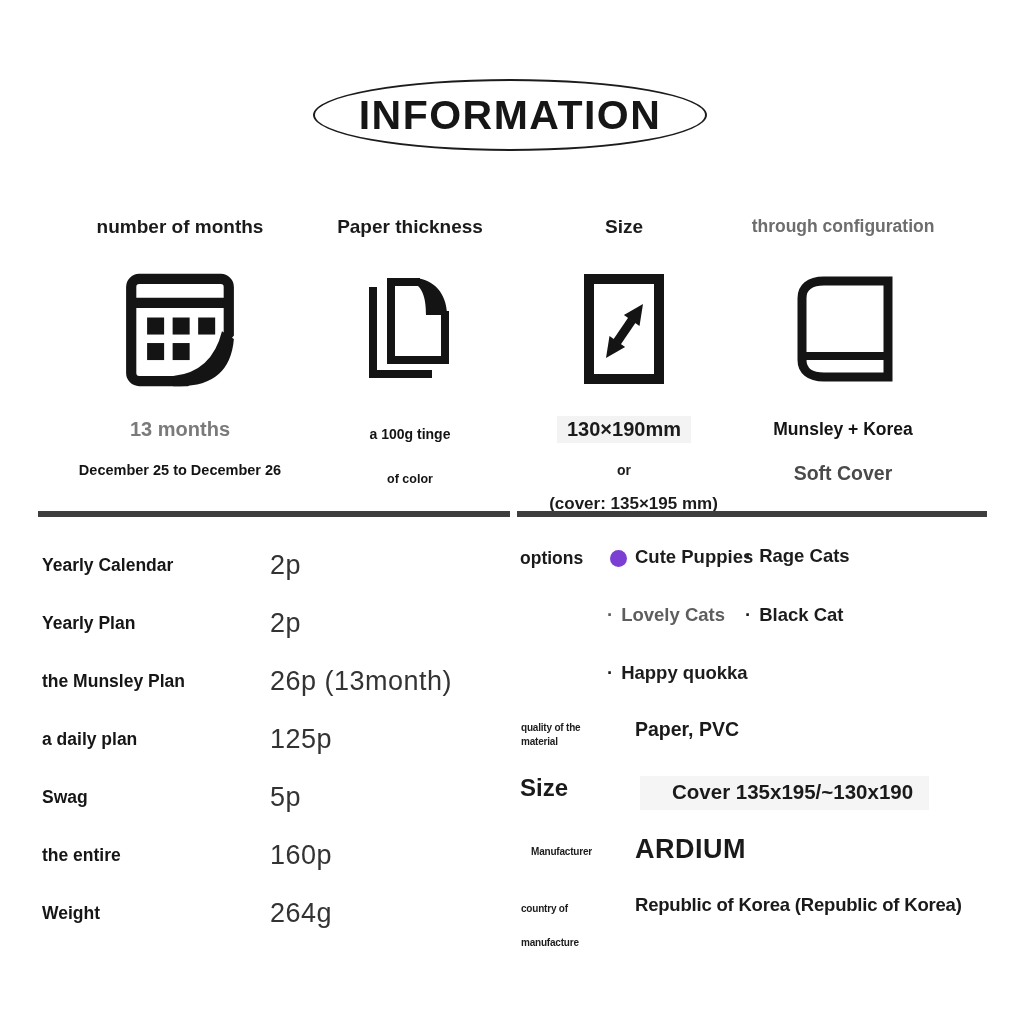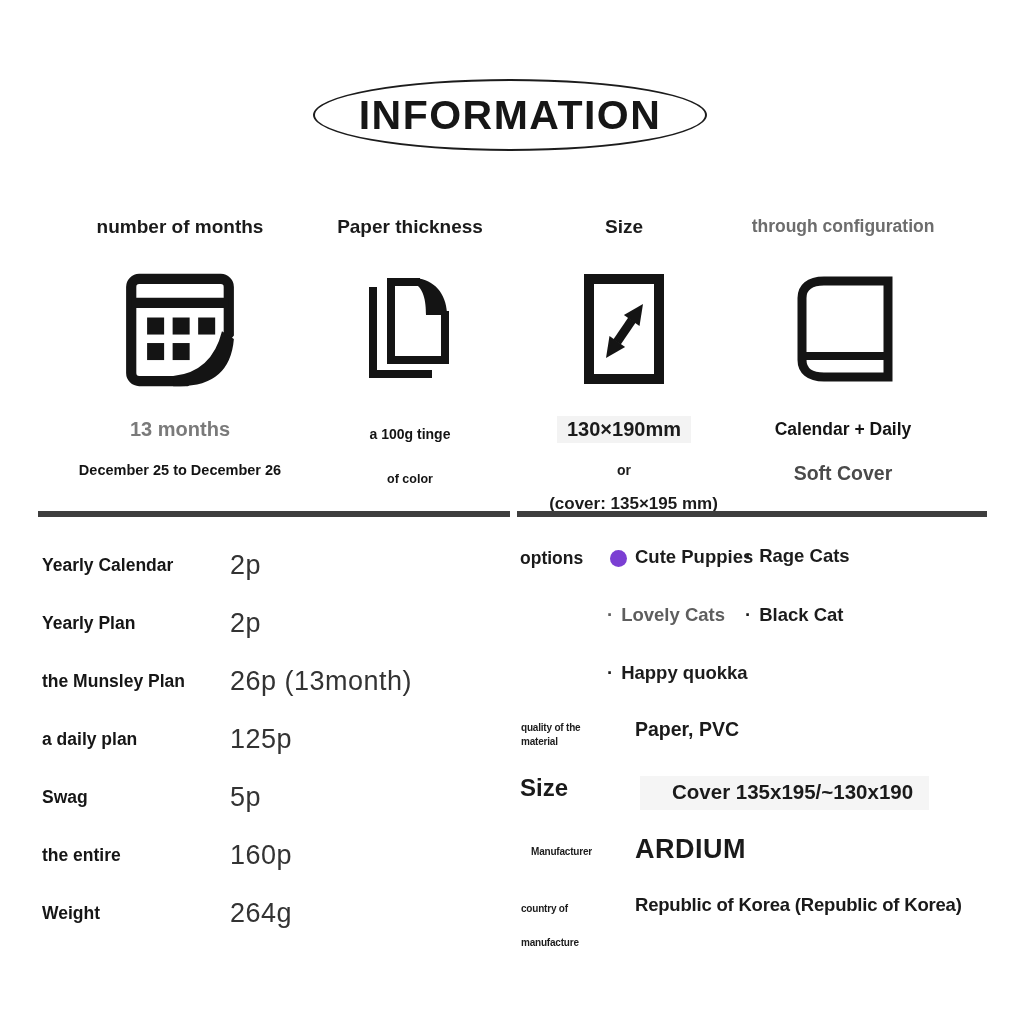--- a/index.html
+++ b/index.html
@@ -32,21 +32,21 @@
   #f4 .cap1{margin-top:16px;font-size:17.5px;color:#141414;}
   #f4 .cap2{margin-top:10px;font-size:19.5px;color:#4a4a4a;}
 
   
   .hr{position:absolute;top:511px;height:6px;background:#3e3e3e;}
   #hr-left{left:38px;width:472px;}
   #hr-right{left:517px;width:470px;}
 
   
   .ltable{position:absolute;left:42px;top:536px;width:462px;}
-  .lrow{display:flex;align-items:center;height:58px;}
+  .lrow{display:flex;align-items:center;height:58px;gap:40px;}
   .lrow .lbl{width:188px;font-size:17.5px;font-weight:bold;color:#161616;}
   .lrow .val{font-size:27px;font-weight:400;color:#333;letter-spacing:0.5px;white-space:nowrap;}
 
   
   .rpanel{position:absolute;left:520px;top:536px;width:480px;height:470px;}
   .rpanel .abs{position:absolute;white-space:nowrap;}
   .opt-label{left:0;top:12px;font-size:17.5px;font-weight:bold;}
   .dot{left:90px;top:14px;width:17px;height:17px;border-radius:50%;background:#7b3fd3;}
   .opt{font-size:18.5px;font-weight:bold;color:#1c1c1c;}
   .opt .bullet{font-weight:bold;margin-right:8px;}
@@ -127,21 +127,21 @@
   </div>
 
   <div class="feature" id="f4">
     <div class="f-header">through configuration</div>
     <div class="f-icon">
       <svg width="104" height="116" viewBox="0 0 104 110">
         <path class="ic" d="M 33,7 L 97,7 L 97,103 L 33,103 C 18,103 11,96 11,86 L 11,24 C 11,14 18,7 33,7 Z" stroke-width="9"></path>
         <line class="ic" x1="13" y1="82" x2="97" y2="82" stroke-width="8"></line>
       </svg>
     </div>
-    <div class="cap cap1">Calendar + Daily</div>
+    <div class="cap cap1">Munsley + Korea</div>
     <div class="cap cap2">Soft Cover</div>
   </div>
 
   <div class="hr" id="hr-left" style="background: rgb(62, 62, 62);"></div>
   <div class="hr" id="hr-right" style="background: rgb(62, 62, 62);"></div>
 
   <div class="ltable">
     <div class="lrow">
       <span class="lbl">Yearly Calendar</span>
       <span class="val">2p</span>

